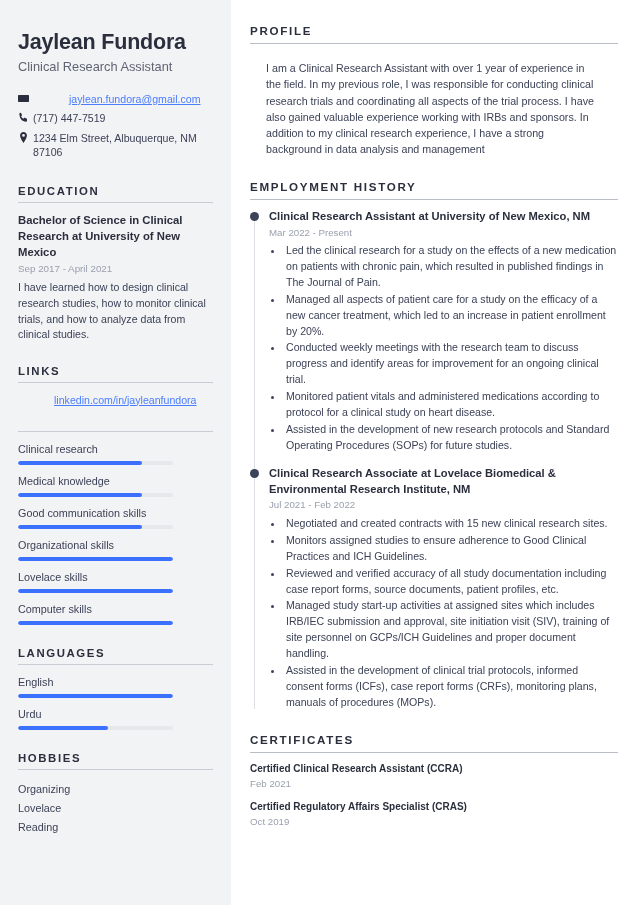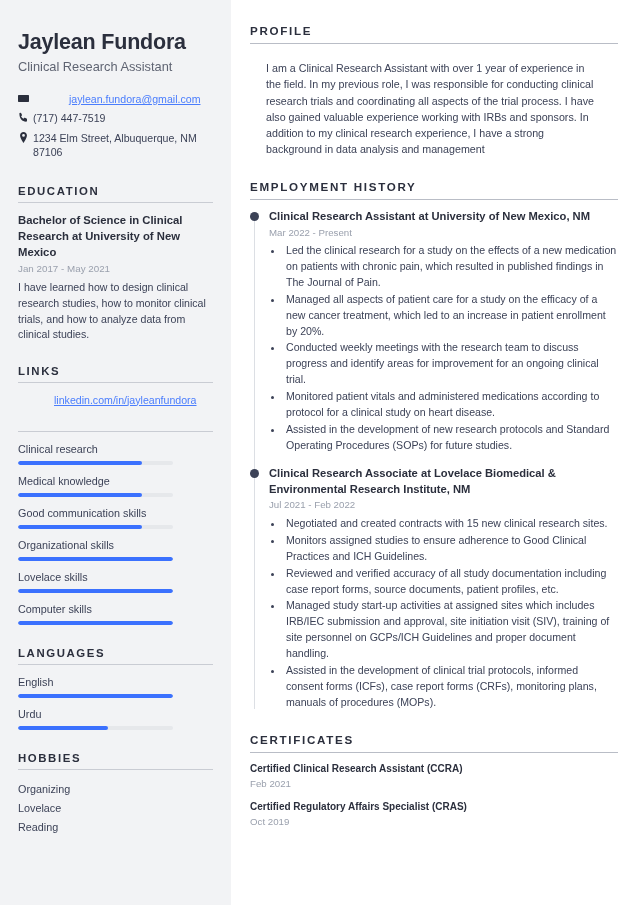--- a/index.html
+++ b/index.html
@@ -168,21 +168,21 @@
         <span class="contact-val">1234 Elm Street, Albuquerque, NM 87106</span>
       </div>
 
     </div>
 
     <section class="sec sec-first">
       <div class="sec-head">EDUCATION</div>
       <div class="sec-rule"></div>
       <div>
         <div class="entry-title">Bachelor of Science in Clinical Research at University of New Mexico</div>
-        <div class="entry-date">Jan 2017 - May 2021</div>
+        <div class="entry-date">Sep 2017 - April 2021</div>
         <div class="entry-desc">I have learned how to design clinical research studies, how to monitor clinical trials, and how to analyze data from clinical studies.</div>
       </div>
     </section>
 
     <section class="sec">
       <div class="sec-head">LINKS</div>
       <div class="sec-rule"></div>
       <div style="font-size:10.6px;line-height:1.5;">
         <a class="link" href="#">linkedin.com/in/jayleanfundora</a>
       </div>

